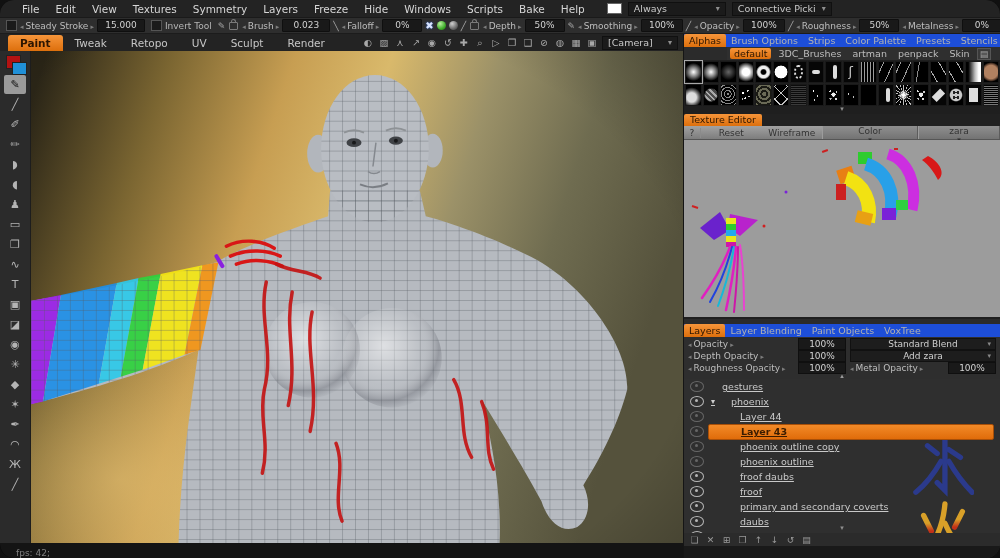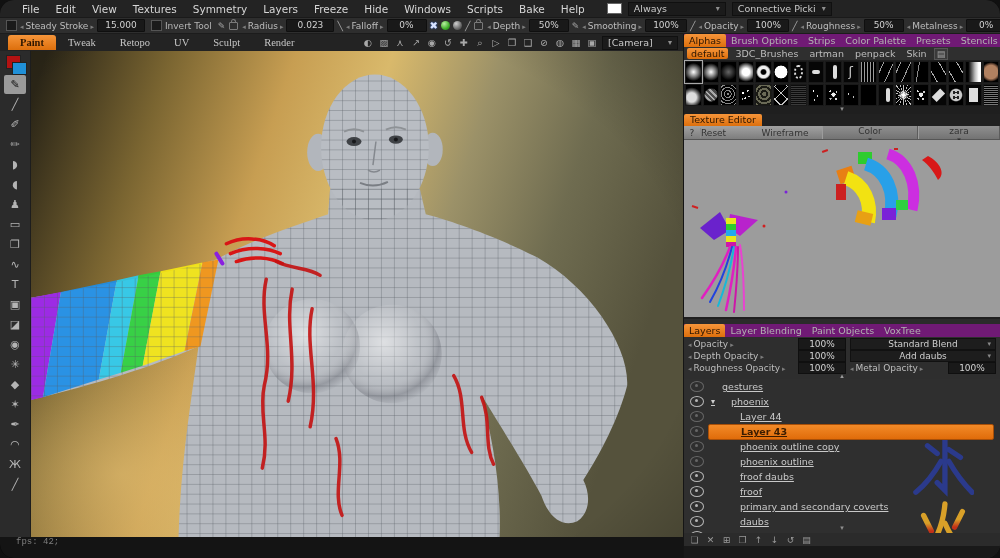--- a/index.html
+++ b/index.html
@@ -43,27 +43,27 @@
   .toolcol{width:30px;background:#2b2b2b;border-right:1px solid #1d1d1d;display:flex;flex-direction:column;align-items:center;padding-top:3px;gap:1px;flex:0 0 auto;}
   .tool{width:22px;height:19px;display:flex;align-items:center;justify-content:center;color:#b4b4b4;font-size:11px;border-radius:2px;}
   .tool.active{background:#9a9a9a;color:#141414;}
   .swatches{position:relative;width:22px;height:20px;}
   .swatches .sw1{position:absolute;left:2px;top:1px;width:13px;height:12px;background:#b31212;border:1px solid #222;}
   .swatches .sw2{position:absolute;left:8px;top:8px;width:13px;height:11px;background:#2090d8;border:1px solid #222;}
   
   .viewport{flex:1;position:relative;min-width:0;background:#6b6148;}
   .viewport svg{display:block;width:100%;height:100%;}
   
-  .statusbar{height:21px;background:#141414;display:flex;align-items:flex-start;padding-left:16px;color:#7f7f7f;font-size:9px;flex:0 0 auto;font-family:Liberation Mono, monospace;}
+  .statusbar{height:15px;background:#141414;display:flex;align-items:flex-end;padding-left:16px;color:#7f7f7f;font-size:9px;flex:0 0 auto;}
   
   .right-panel{width:316px;background:#2b2b2b;display:flex;flex-direction:column;flex:0 0 auto;border-left:1px solid #151515;}
-  .rp-tabs{height:13px;background:#701a75;display:flex;align-items:center;font-size:9.5px;flex:0 0 auto;}
+  .rp-tabs{height:13px;background:#1d4ed8;display:flex;align-items:center;font-size:9.5px;flex:0 0 auto;}
   .rp-tab{padding:1px 5px;color:#b2b2b2;white-space:nowrap;}
   .rp-tab.active{background:linear-gradient(#f6953a,#dd6f0c);color:#2d1600;border-radius:2px 2px 0 0;}
-  .rp-folders{height:13px;background:#2f2f2f;display:flex;align-items:center;gap:3px;padding:0 3px;font-size:9.5px;flex:0 0 auto;}
+  .rp-folders{height:13px;background:#2f2f2f;display:flex;align-items:center;gap:3px;padding:0 3px;font-size:9.5px;flex:0 0 auto;margin-left:43px;}
   .folder-item{padding:0 4px;color:#bdbdbd;}
   .folder-item.active{background:linear-gradient(#f6953a,#dd6f0c);color:#2d1600;border-radius:2px;}
   .folder-ico{color:#a5a5a5;font-size:9px;border:1px solid #555;padding:0 2px;background:#3a3a3a;}
   .alpha-wrap{background:#1f1f1f;padding:1px;flex:0 0 auto;}
   .alpha-grid{display:grid;grid-template-columns:repeat(18,1fr);gap:1px;}
   .al{height:20px;background:#060606;border:1px solid #191919;position:relative;overflow:hidden;}
   .al.sel{outline:1px solid #a8a8a8;}
   .alpha-scroll{height:7px;text-align:center;color:#8f8f8f;font-size:7px;line-height:6px;}
   
   .k-soft{background:radial-gradient(circle,#fff,#777 40%,#000 72%);}
@@ -95,21 +95,21 @@
   .k-burst{background:radial-gradient(circle,#fff 8%,transparent 42%),repeating-conic-gradient(#bbb 0 5deg,transparent 5deg 20deg);background-color:#000;}
   .k-diamond::after{content:"";position:absolute;inset:4px;background:#ddd;transform:rotate(45deg);}
   .k-button{background:radial-gradient(2.5px 2.5px at 36% 38%,#222 60%,transparent 61%),radial-gradient(2.5px 2.5px at 64% 38%,#222 60%,transparent 61%),radial-gradient(2.5px 2.5px at 36% 64%,#222 60%,transparent 61%),radial-gradient(2.5px 2.5px at 64% 64%,#222 60%,transparent 61%),radial-gradient(circle,#c9c9c9 46%,#000 56%);}
   .k-square::after{content:"";position:absolute;inset:3px;background:#dedede;}
   .k-noise-dense{background:repeating-linear-gradient(0deg,#767676 0 1px,#000 1px 2px),repeating-linear-gradient(90deg,#868686 0 1px,transparent 1px 2px);}
   
   .te-tab-row{height:12px;background:#212121;display:flex;flex:0 0 auto;}
   .te-tab{background:linear-gradient(#f6953a,#dd6f0c);color:#2d1600;font-size:9.5px;padding:0 6px;line-height:12px;border-radius:2px 2px 0 0;}
   .te-toolbar{height:13px;background:linear-gradient(#a2a2a2,#7d7d7d);display:flex;align-items:center;font-size:9px;color:#333;flex:0 0 auto;border-bottom:1px solid #555;}
   .te-help{width:16px;text-align:center;border-right:1px solid #8b8b8b;}
-  .te-btn{flex:1;text-align:left;}
+  .te-btn{flex:1;text-align:center;}
   .te-dd{display:flex;align-items:center;justify-content:space-between;background:linear-gradient(#8f8f8f,#737373);border-left:1px solid #9c9c9c;border-right:1px solid #5c5c5c;padding:0 5px;height:100%;box-sizing:border-box;flex-direction:column;}
   .te-dd .arr{font-size:7px;color:#2e2e2e;}
   .te-dd.color{width:96px;}
   .te-dd.obj{width:82px;}
   .te-canvas{height:177px;background:#9c9c9c;position:relative;flex:0 0 auto;border-bottom:2px solid #1f1f1f;}
   .te-canvas svg{display:block;width:100%;height:100%;}
   .rp-spacer{height:5px;flex:0 0 auto;}
   
   .settings{flex:0 0 auto;background:#2e2e2e;font-size:9px;color:#b6b6b6;padding:1px 4px 0;}
   .set-row{display:grid;grid-template-columns:106px 48px 1fr 48px;align-items:center;height:12px;gap:4px;}
@@ -170,21 +170,21 @@
   <div class="brushbar">
     <span class="chk"></span>
     <span class="plabel">Steady Stroke</span>
     <span class="field">15.000</span>
     <span class="sep"></span>
     <span class="chk"></span>
     <span>Invert Tool</span>
     <span class="sep"></span>
     <span class="mini">✎</span>
     <span class="lockico"></span>
-    <span class="plabel">Radius</span>
+    <span class="plabel">Brush</span>
     <span class="field">0.023</span>
     <span class="mini">╲</span>
     <span class="plabel">Falloff</span>
     <span class="field" style="min-width:30px">0%</span>
     <span class="xico">✖</span>
     <span class="dot green"></span>
     <span class="dot sphere"></span>
     <span class="mini">╱</span>
     <span class="lockico"></span>
     <span class="plabel">Depth</span>
@@ -199,21 +199,21 @@
     <span class="plabel">Roughness</span>
     <span class="field" style="min-width:30px">50%</span>
     <span class="plabel">Metalness</span>
     <span class="field" style="min-width:30px">0%</span>
   </div>
 
   <div class="content">
 
     <div class="left-col">
       <div class="roomrow">
-        <div id="room-tabs" style="display:flex;font-family:Liberation Serif, serif;">
+        <div id="room-tabs" style="display:flex;">
             <div class="room-tab active">Paint</div>
             <div class="room-tab">Tweak</div>
             <div class="room-tab">Retopo</div>
             <div class="room-tab">UV</div>
             <div class="room-tab">Sculpt</div>
             <div class="room-tab">Render</div>
           </div>
         <div class="vp-icons">
           <span id="vp-icons" style="display:flex;gap:4px;">
               <span class="vp-ico">◐</span>
@@ -499,21 +499,21 @@
           <span class="set-field">100%</span>
           <div class="set-dd">
             <span>Standard Blend</span>
             <span class="arr">▾</span>
           </div>
         </div>
         <div class="set-row">
           <span class="plabel">Depth Opacity</span>
           <span class="set-field">100%</span>
           <div class="set-dd">
-            <span>Add daubs</span>
+            <span>Add zara</span>
             <span class="arr">▾</span>
           </div>
         </div>
         <div class="set-row">
           <span class="plabel">Roughness Opacity</span>
           <span class="set-field">100%</span>
           <span class="plabel" style="justify-self:start">Metal Opacity</span>
           <span class="set-field">100%</span>
         </div>
         <div class="set-collapse">▴</div>

